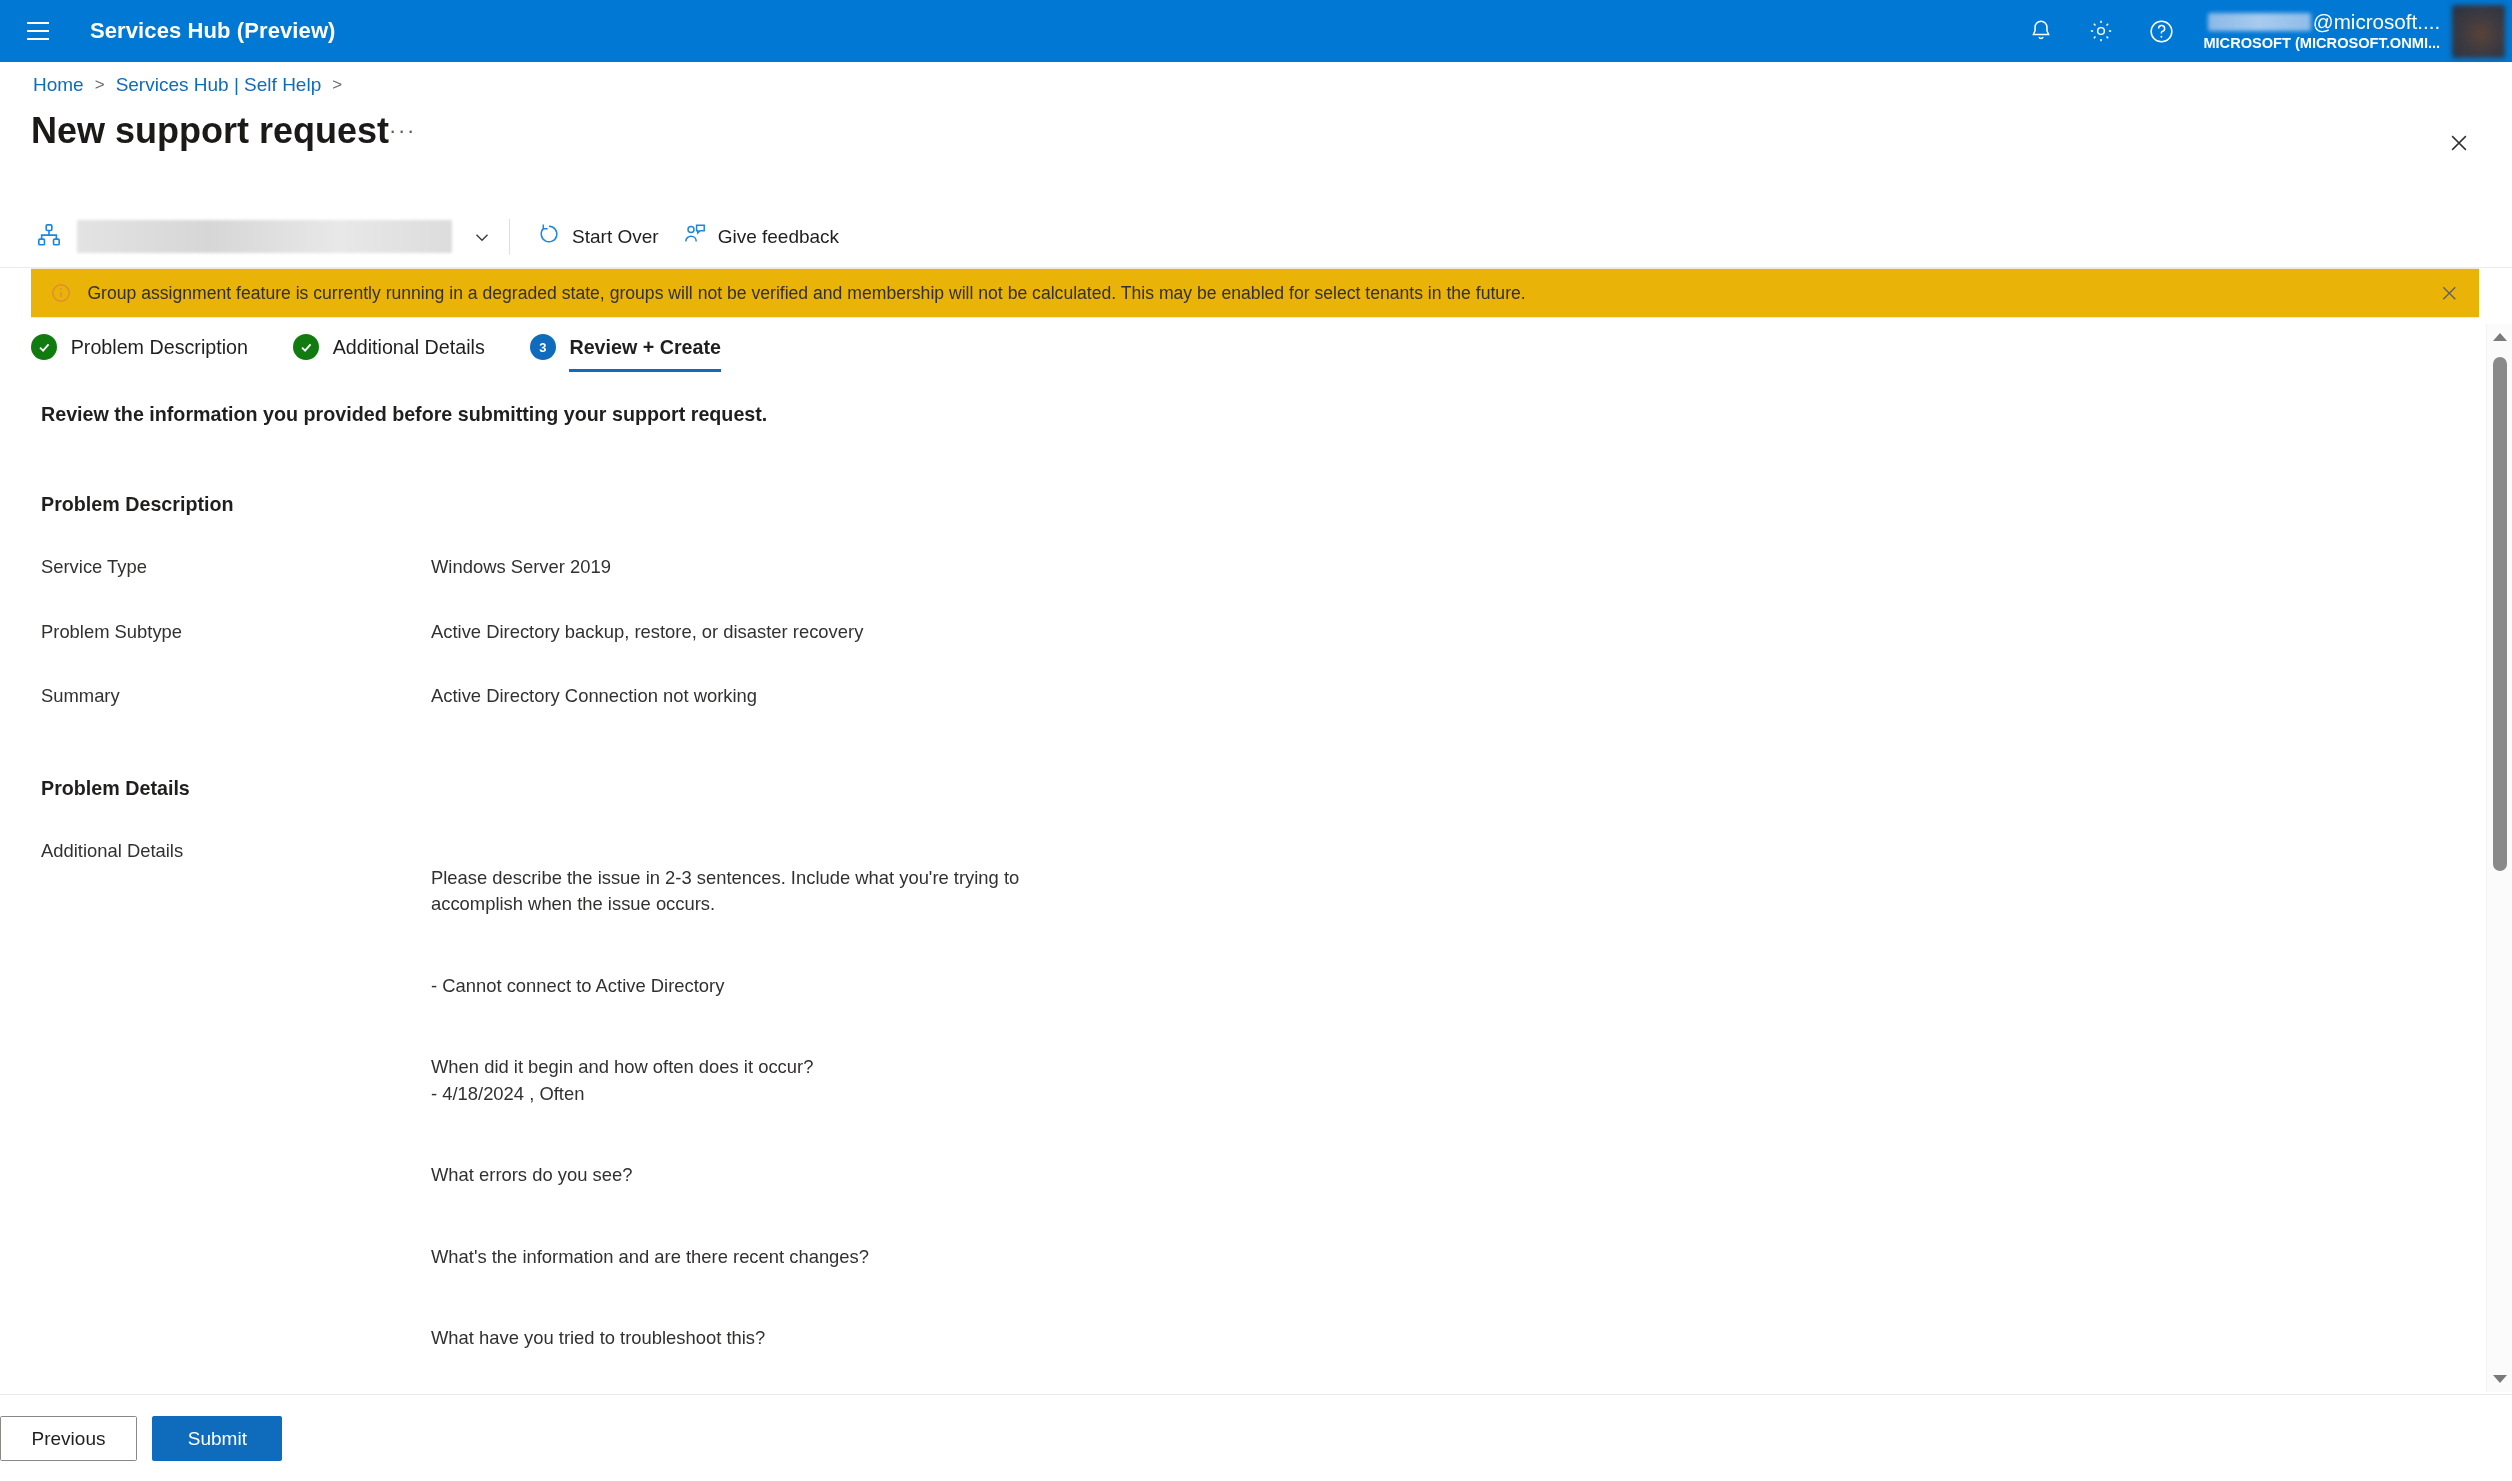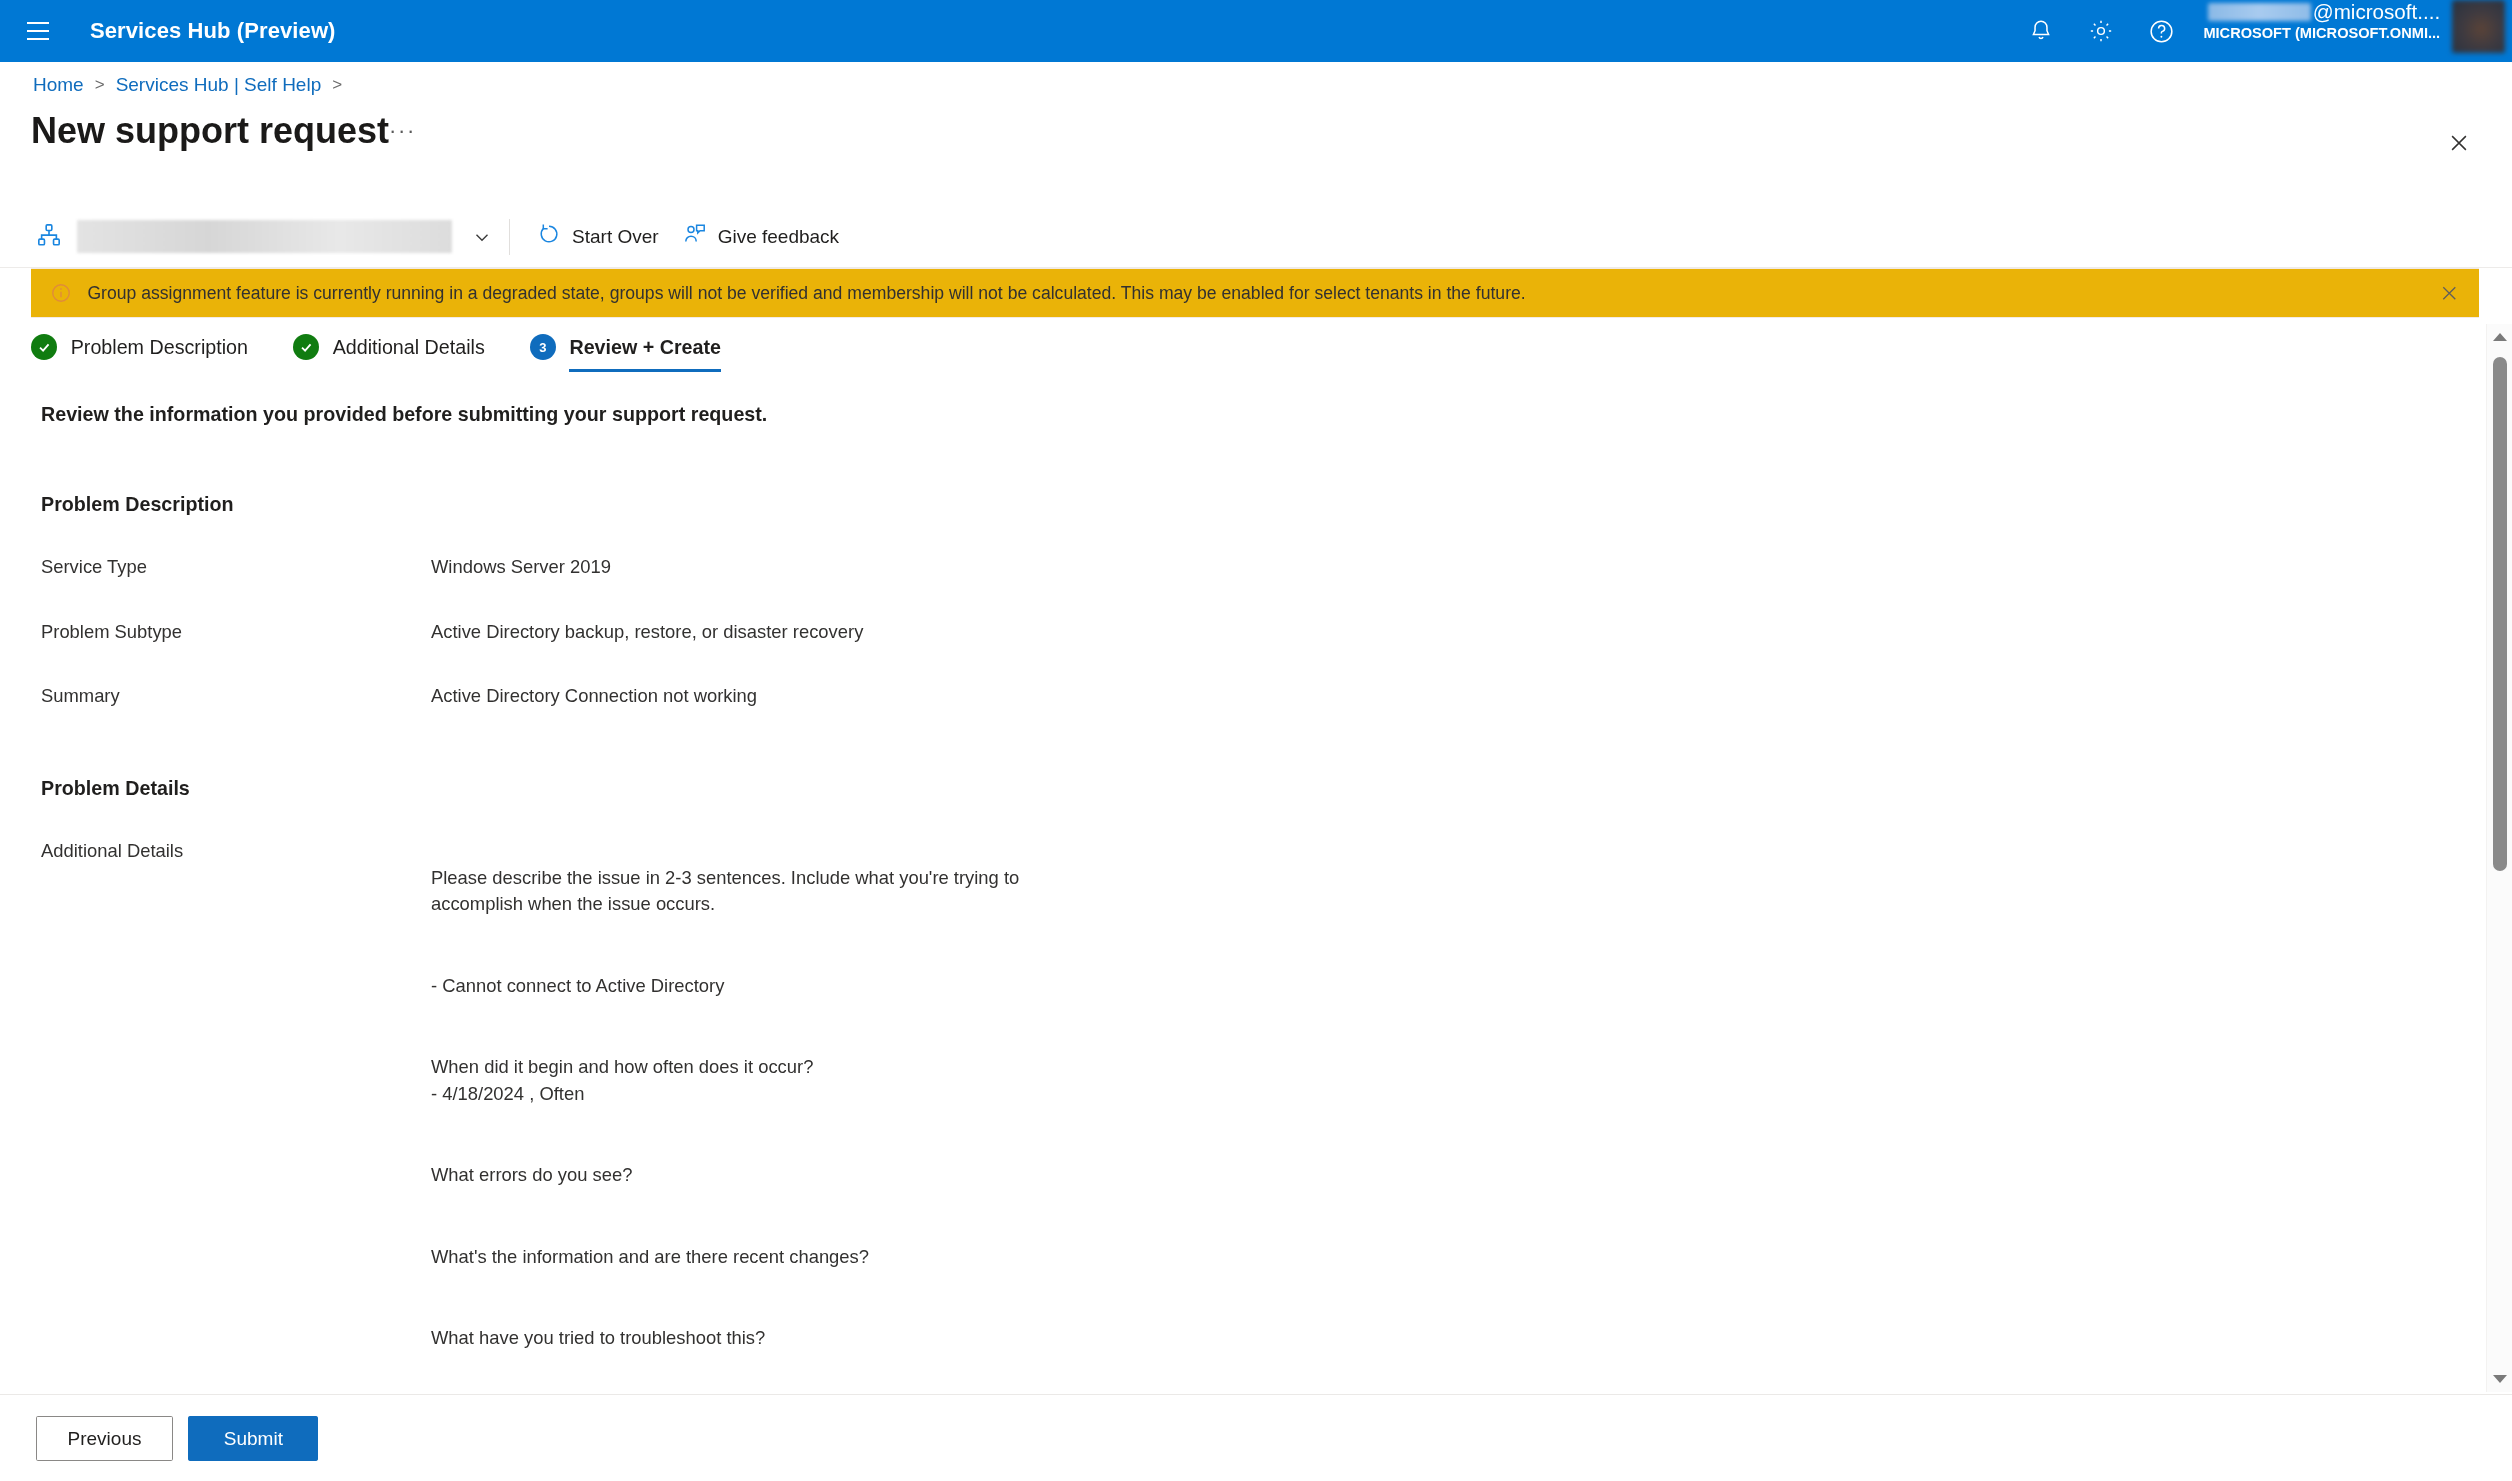--- a/index.html
+++ b/index.html
@@ -29,21 +29,21 @@
   }
   .topbar-right {
     margin-left: auto; display: flex; align-items: center; height: 62px;
   }
   .tb-icon {
     width: 60px; height: 62px; display: flex; align-items: center;
     justify-content: center; cursor: pointer;
   }
   .tb-icon svg { display: block; }
   .account {
-    display: flex; align-items: flex-start; height: 62px;
+    display: flex; align-items: center; height: 62px;
     padding-left: 12px; cursor: pointer;
   }
   .account-text {
     display: flex; flex-direction: column; align-items: flex-end;
     justify-content: center; line-height: 1.15;
   }
   .acct-line1 { display: flex; align-items: center; }
   .redact-email {
     display: inline-block; width: 103px; height: 18px;
     background: linear-gradient(90deg,#8ab9e6,#a8cbef,#8fbce8);
@@ -207,21 +207,21 @@
     width: 2512px; height: 88px; background: #fff;
     border-top: 0.9px solid #ebe9e7;
     display: flex; align-items: center;
   }
   .btn {
     height: 45px; font-size: 19px; cursor: pointer;
     display: flex; align-items: center; justify-content: center;
     border-radius: 1.7px; font-family: "Liberation Sans", sans-serif;
   }
   .btn-prev {
-    margin-left: 36px; width: 137px;
+    width: 137px;
     background: #fff; border: 0.9px solid #8a8886; color: #201f1e;
   }
   .btn-submit {
     margin-left: 15.4px; width: 130px;
     background: #0f6cbd; border: 0.9px solid #0f6cbd; color: #fff;
   }
 </style>
 </head>
 <body>
 

